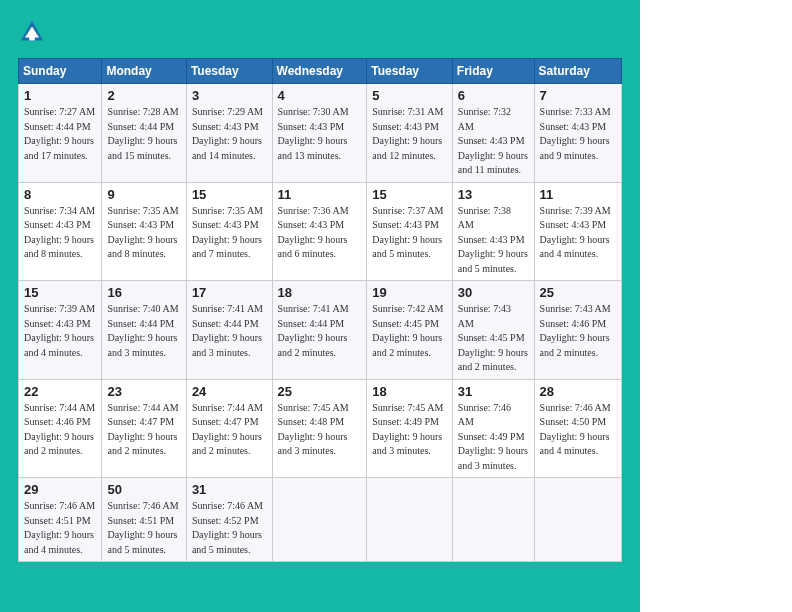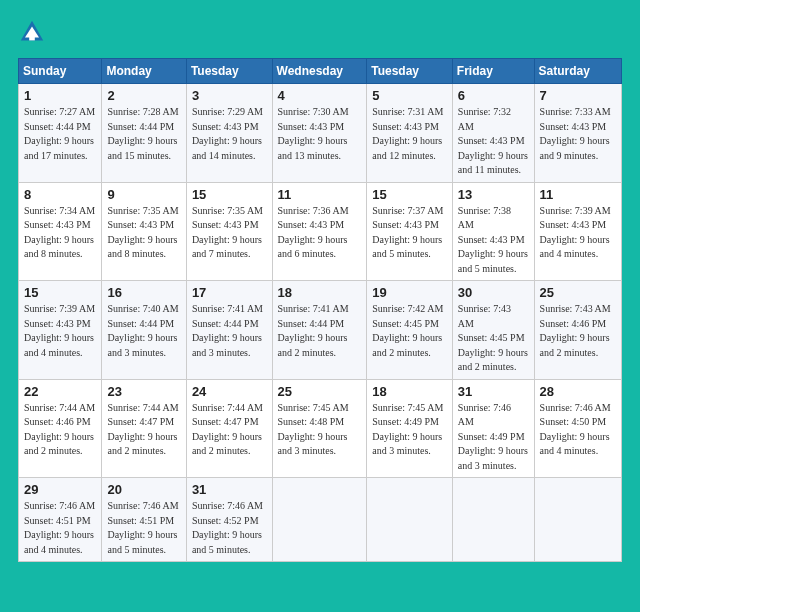--- a/index.html
+++ b/index.html
@@ -251,21 +251,21 @@
         <span class="day-num">28</span>
         <span class="day-detail">Sunrise: 7:46 AM<br>Sunset: 4:50 PM<br>Daylight: 9 hours and 4 minutes.</span>
       </td>
         </tr>
         <tr>
           <td>
         <span class="day-num">29</span>
         <span class="day-detail">Sunrise: 7:46 AM<br>Sunset: 4:51 PM<br>Daylight: 9 hours and 4 minutes.</span>
       </td>
           <td>
-        <span class="day-num">20</span>
+        <span class="day-num">50</span>
         <span class="day-detail">Sunrise: 7:46 AM<br>Sunset: 4:51 PM<br>Daylight: 9 hours and 5 minutes.</span>
       </td>
           <td>
         <span class="day-num">31</span>
         <span class="day-detail">Sunrise: 7:46 AM<br>Sunset: 4:52 PM<br>Daylight: 9 hours and 5 minutes.</span>
       </td>
           <td class="empty-cell"></td>
           <td class="empty-cell"></td>
           <td class="empty-cell"></td>
           <td class="empty-cell"></td>

